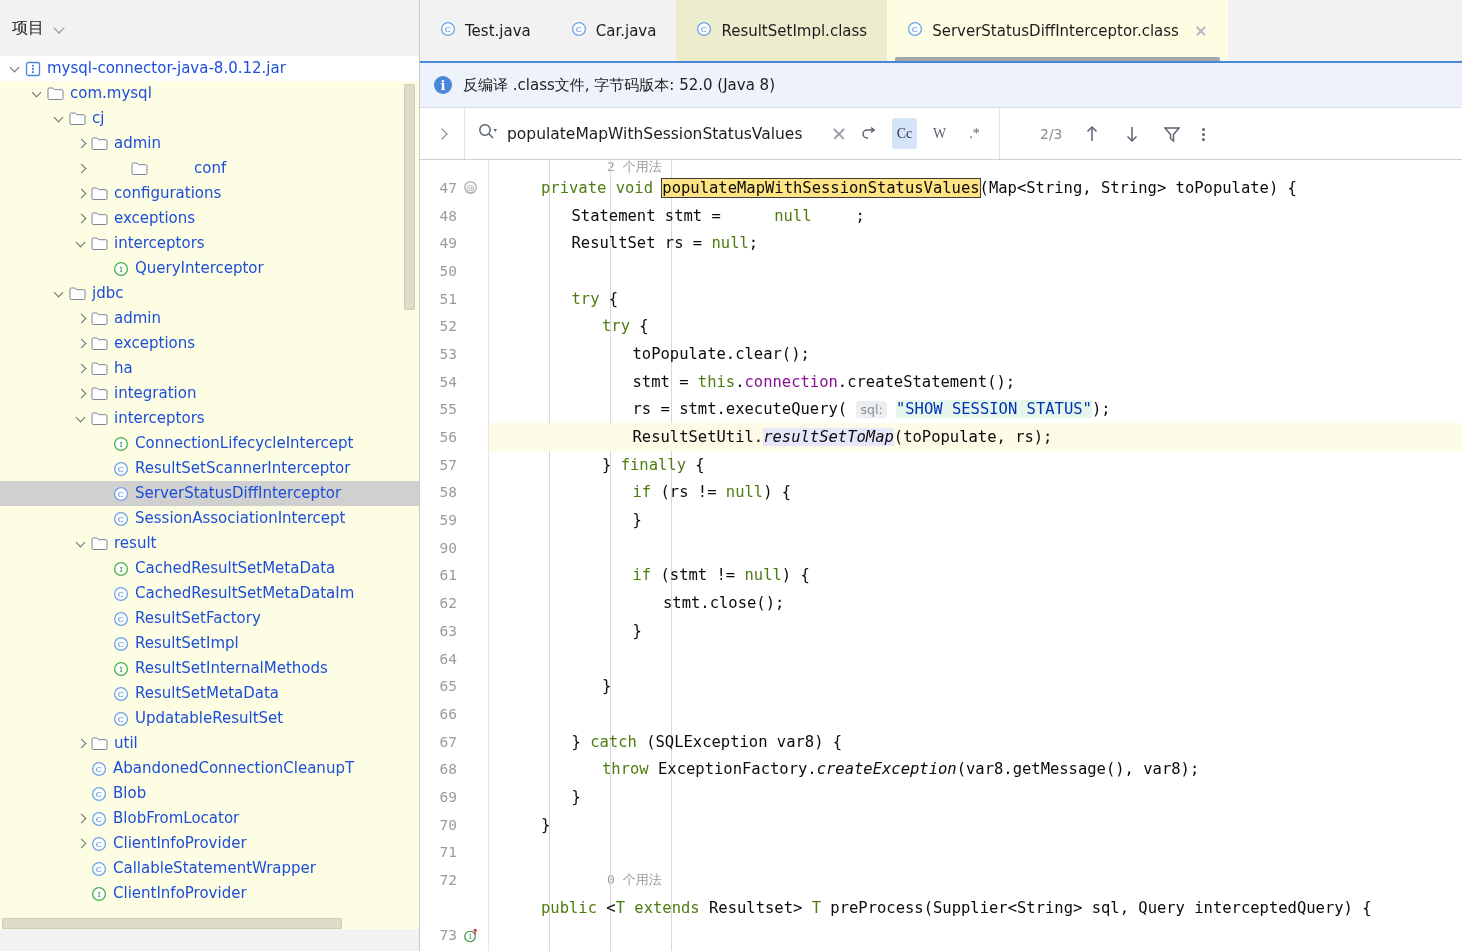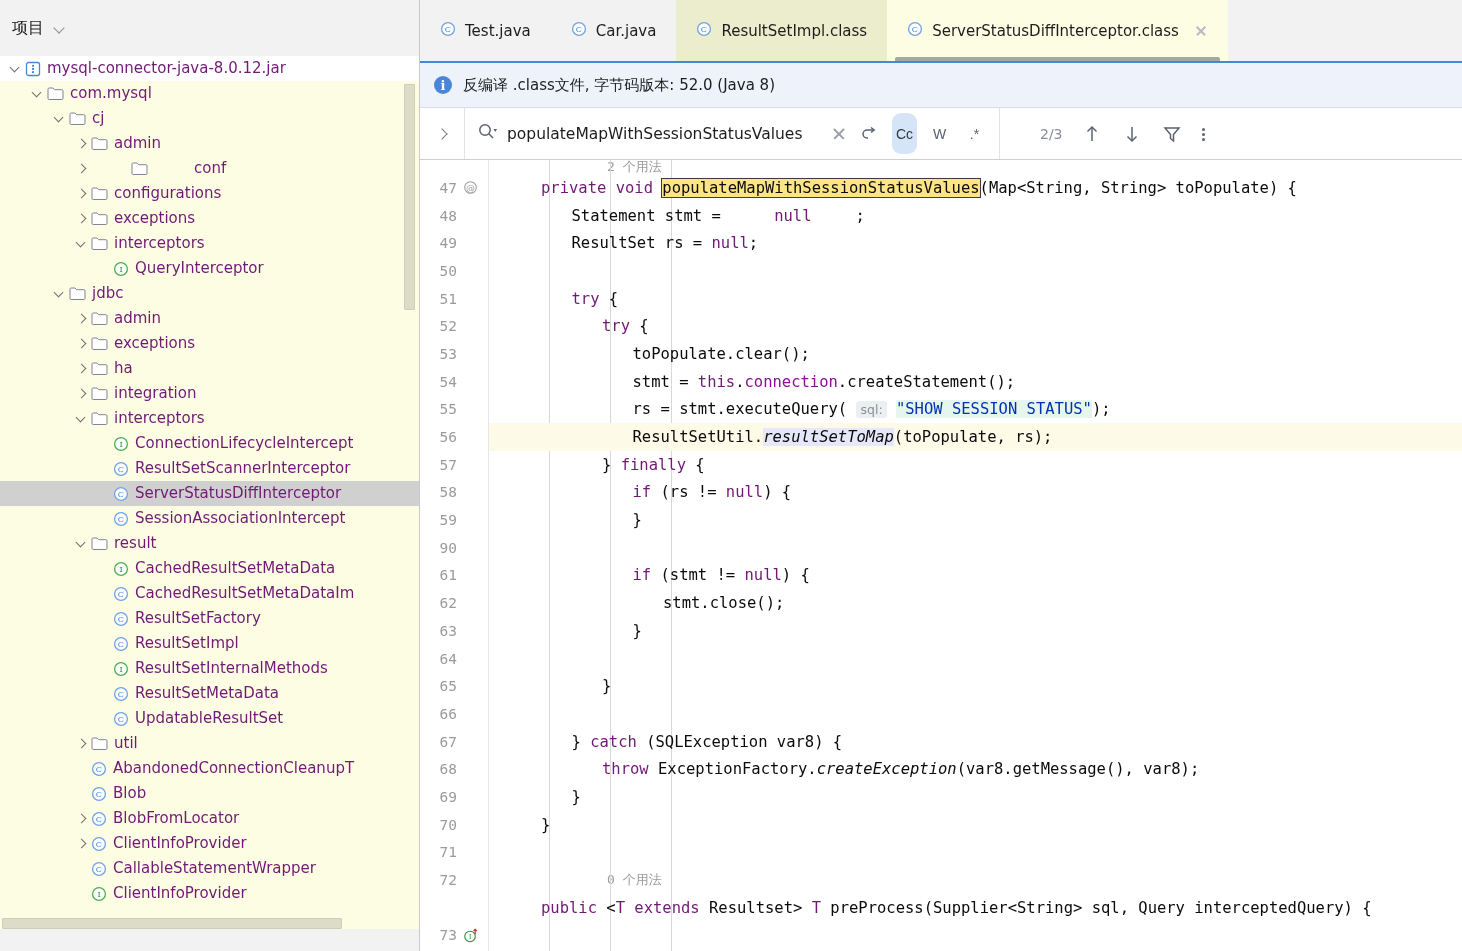--- a/index.html
+++ b/index.html
@@ -51,21 +51,21 @@
   }
   #tree {
     position: absolute; inset: 0;
     padding-top: 0;
   }
   .trow {
     height: 25px;
     display: flex; align-items: center;
     white-space: nowrap;
     font-size: 15px;
-    color: #701a75;
+    color: #1d4ed8;
     font-family: "DejaVu Sans", sans-serif;
     position: relative;
   }
   .trow.root-row { background: #ffffff; }
   .trow.sel { background: #d0d0d0; }
   .trow .arrow {
     width: 16px; height: 16px; flex: 0 0 16px;
     position: relative; margin-right: 1px;
   }
   .trow .arrow.right::after {
@@ -220,25 +220,25 @@
     border-right: 1px solid #e3e3e3;
   }
   #find-field .qglass { flex: 0 0 20px; }
   #find-text {
     flex: 1 1 auto;
     font-size: 15.5px; color: #1d1d1d;
     font-family: "DejaVu Sans", sans-serif;
     white-space: nowrap; overflow: hidden;
   }
   .fbtn {
-    width: 25px; height: 41px;
+    width: 25px; height: 31px;
     display: flex; align-items: center; justify-content: center;
     font-size: 14px; color: #5b6270;
-    border-radius: 9px;
-    font-family: Liberation Sans, sans-serif;
+    border-radius: 3px;
+    font-family: Liberation Serif, serif;
     flex: 0 0 auto;
   }
   .fbtn.on { background: #d5e4f7; color: #2f3a4a; }
   .clear-x { width: 16px; height: 16px; position: relative; flex: 0 0 16px; }
   .clear-x::before, .clear-x::after {
     content:""; position:absolute; left:1px; top:7px; width:14px; height:1.6px; background:#9aa0aa;
   }
   .clear-x::before { transform: rotate(45deg); }
   .clear-x::after  { transform: rotate(-45deg); }
 
@@ -301,21 +301,21 @@
   .usage-hint {
     height: 27.7px;
     display: flex; align-items: center;
     font-family: "DejaVu Sans Mono", monospace;
     font-size: 13px;
     color: #9b9b9b;
     white-space: pre;
   }
 
   
-  .kw   { color: #701a75; }
+  .kw   { color: #4d7c0f; }
   .str  { color: #0033b3; }
   .fld  { color: #871094; }
   .ital { font-style: italic; color: #0b0b0b; }
   .mref { font-style: italic; color: #0b0b0b; background: #e7e7fb; }
   .hlmatch { background: #ffe484; outline: 1px solid #3c3c3c; }
   .sqlstr  { background: #e7f6ec; }
   .sqlhint {
     background: #eceff2; color: #8a8f98;
     font-size: 12.5px; border-radius: 3px;
     padding: 1px 4px;

